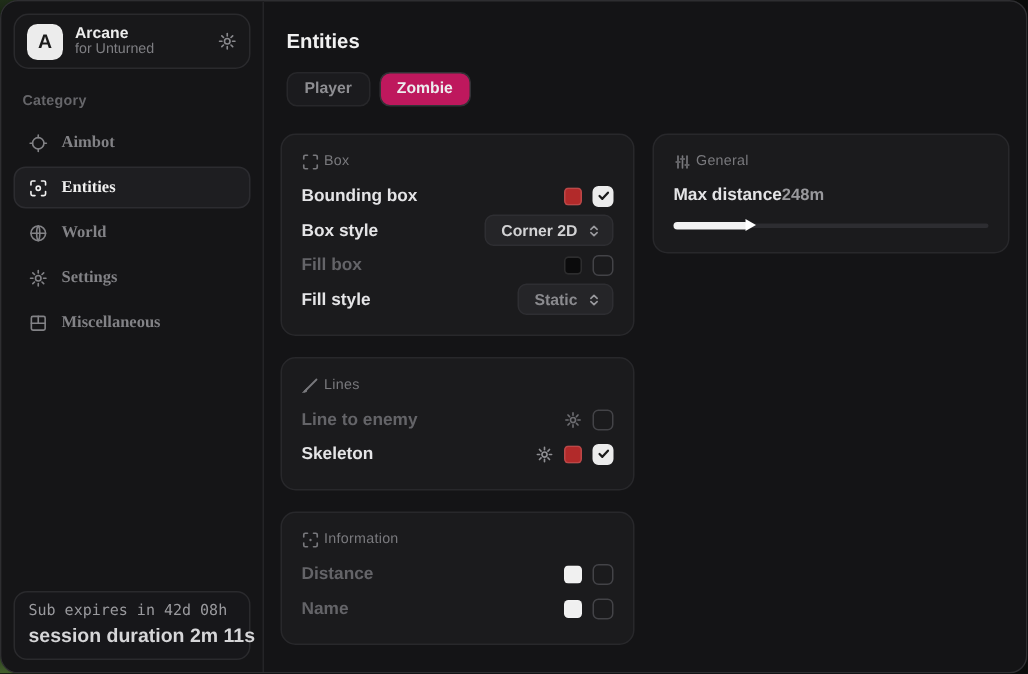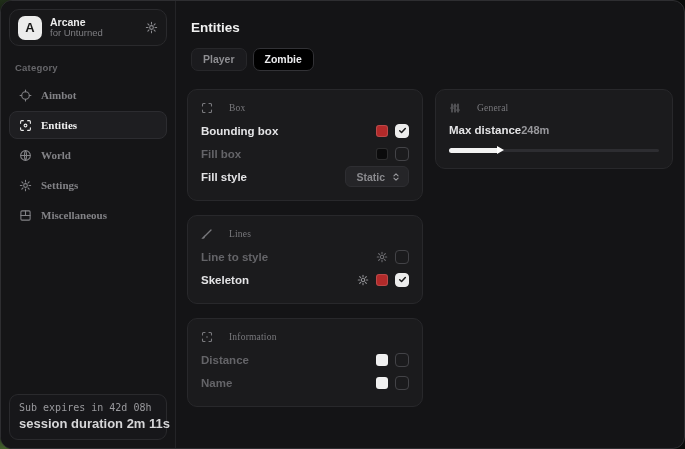--- a/index.html
+++ b/index.html
@@ -83,34 +83,34 @@
 
   
   .main { flex:1; padding:14px 14px 14px 11px; display:flex; flex-direction:column; }
   .page-title { color:#f0f0f0; font-size:13.5px; font-weight:700; margin:5px 0 0 4px; }
   .tabs { display:flex; gap:6px; margin:13px 0 0 4px; }
   .tab {
     font-family:inherit; font-size:10.5px; font-weight:600;
     color:#8e8e92; background:#1b1b1e; border:1px solid #27272a;
     border-radius:7px; padding:4px 11px; cursor:pointer; line-height:1.2;
   }
-  .tab.active { background:#000000; border-color:#323236; color:#ececee; }
+  .tab.active { background:#be185d; border-color:#323236; color:#ececee; }
 
   .content { display:flex; gap:12px; margin-top:18px; align-items:flex-start; }
   .col-left { width:236px; display:flex; flex-direction:column; gap:14px; }
   .col-right { width:238px; }
 
   .card {
     background:#1b1b1d; border:1px solid #28282b;
     border-radius:10px; padding:10px 13px 12px 13px;
   }
   .card-header {
-    display:flex; align-items:center; gap:16px;
+    display:flex; align-items:center; gap:3px;
     color:#79797d; margin:2px 0 6px 0;
-    font-family:Liberation Serif, serif;
+    font-family:Liberation Sans, sans-serif;
     font-size:9.5px; letter-spacing:.2px;
   }
   .card-header .hd-ic { display:flex; color:#79797d; }
 
   .row {
     display:flex; align-items:center; justify-content:space-between;
     height:22px; margin-top:1px;
   }
   .row-label { font-size:11.5px; font-weight:600; color:#e4e4e6; }
   .row-label.dim { color:#646468; }
@@ -267,20 +267,31 @@
                 <button class="checkbox checked">
                   <span>
                       <svg width="9" height="9" viewBox="0 0 24 24" fill="none" stroke="currentColor" stroke-width="4" stroke-linecap="round" stroke-linejoin="round">
                         <path d="M4.5 12.5l5 5 10-11"></path>
                       </svg>
                     </span>
                 </button>
               </div>
             </div>
 
+            <div class="row">
+              <span class="row-label">Box style</span>
+              <button class="dropdown">
+                <span>Corner 2D</span>
+                <span class="chev">
+                  <svg width="10" height="10" viewBox="0 0 24 24" fill="none" stroke="currentColor" stroke-width="2.6" stroke-linecap="round" stroke-linejoin="round">
+                      <path d="M7 9.5L12 4.5l5 5M7 14.5l5 5 5-5"></path>
+                    </svg>
+                </span>
+              </button>
+            </div>
 
             <div class="row">
               <span class="row-label dim">Fill box</span>
               <div class="row-controls">
                 <button class="swatch" style="background: rgb(11, 11, 12);"></button>
                 <button class="checkbox dimmed"></button>
               </div>
             </div>
 
             <div class="row">
@@ -301,21 +312,21 @@
               <span class="hd-ic">
                 <svg width="12" height="12" viewBox="0 0 24 24" fill="none" stroke="currentColor" stroke-width="2.4" stroke-linecap="round">
                     <path d="M4 20L20 4"></path>
                     <path d="M4 20l2-.4.4-2z" fill="currentColor"></path>
                   </svg>
               </span>
               <span>Lines</span>
             </div>
 
             <div class="row">
-              <span class="row-label dim">Line to style</span>
+              <span class="row-label dim">Line to enemy</span>
               <div class="row-controls">
                 <span class="row-gear">
                   <svg width="12" height="12" viewBox="0 0 24 24" fill="none" stroke="currentColor" stroke-width="2.2" stroke-linecap="round">
                       <circle cx="12" cy="12" r="3.4"></circle>
                       <path d="M12 2.5v3M12 18.5v3M2.5 12h3M18.5 12h3M5.3 5.3l2.1 2.1M16.6 16.6l2.1 2.1M18.7 5.3l-2.1 2.1M7.4 16.6l-2.1 2.1"></path>
                     </svg>
                 </span>
                 <button class="checkbox dimmed"></button>
               </div>
             </div>

